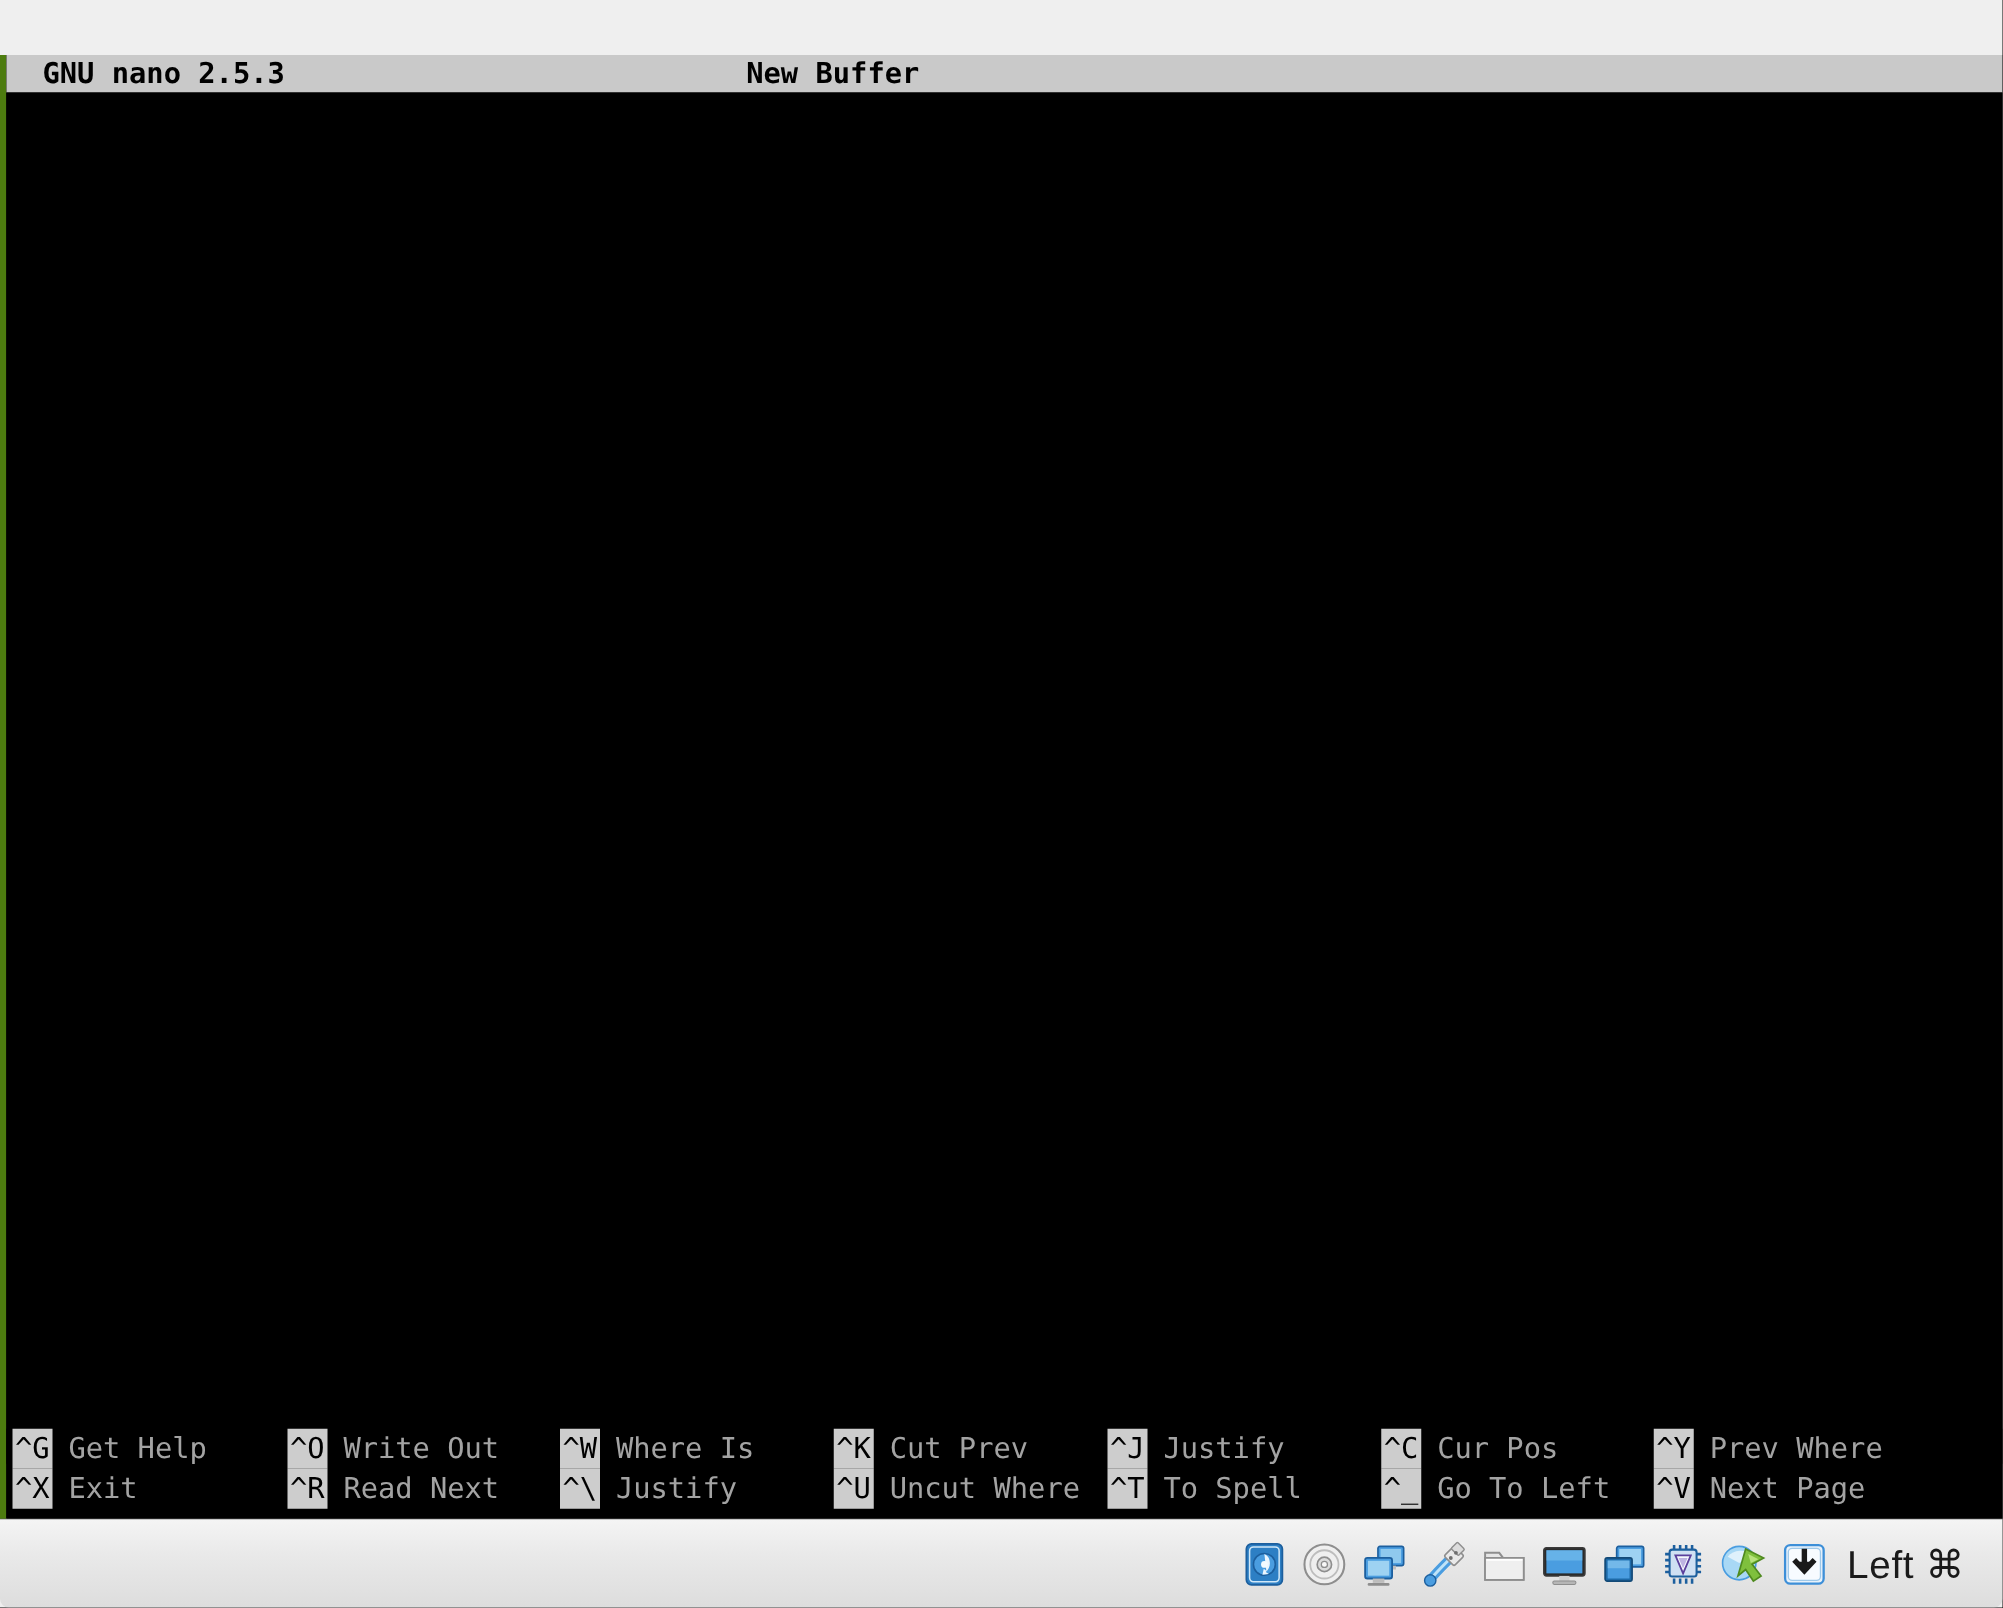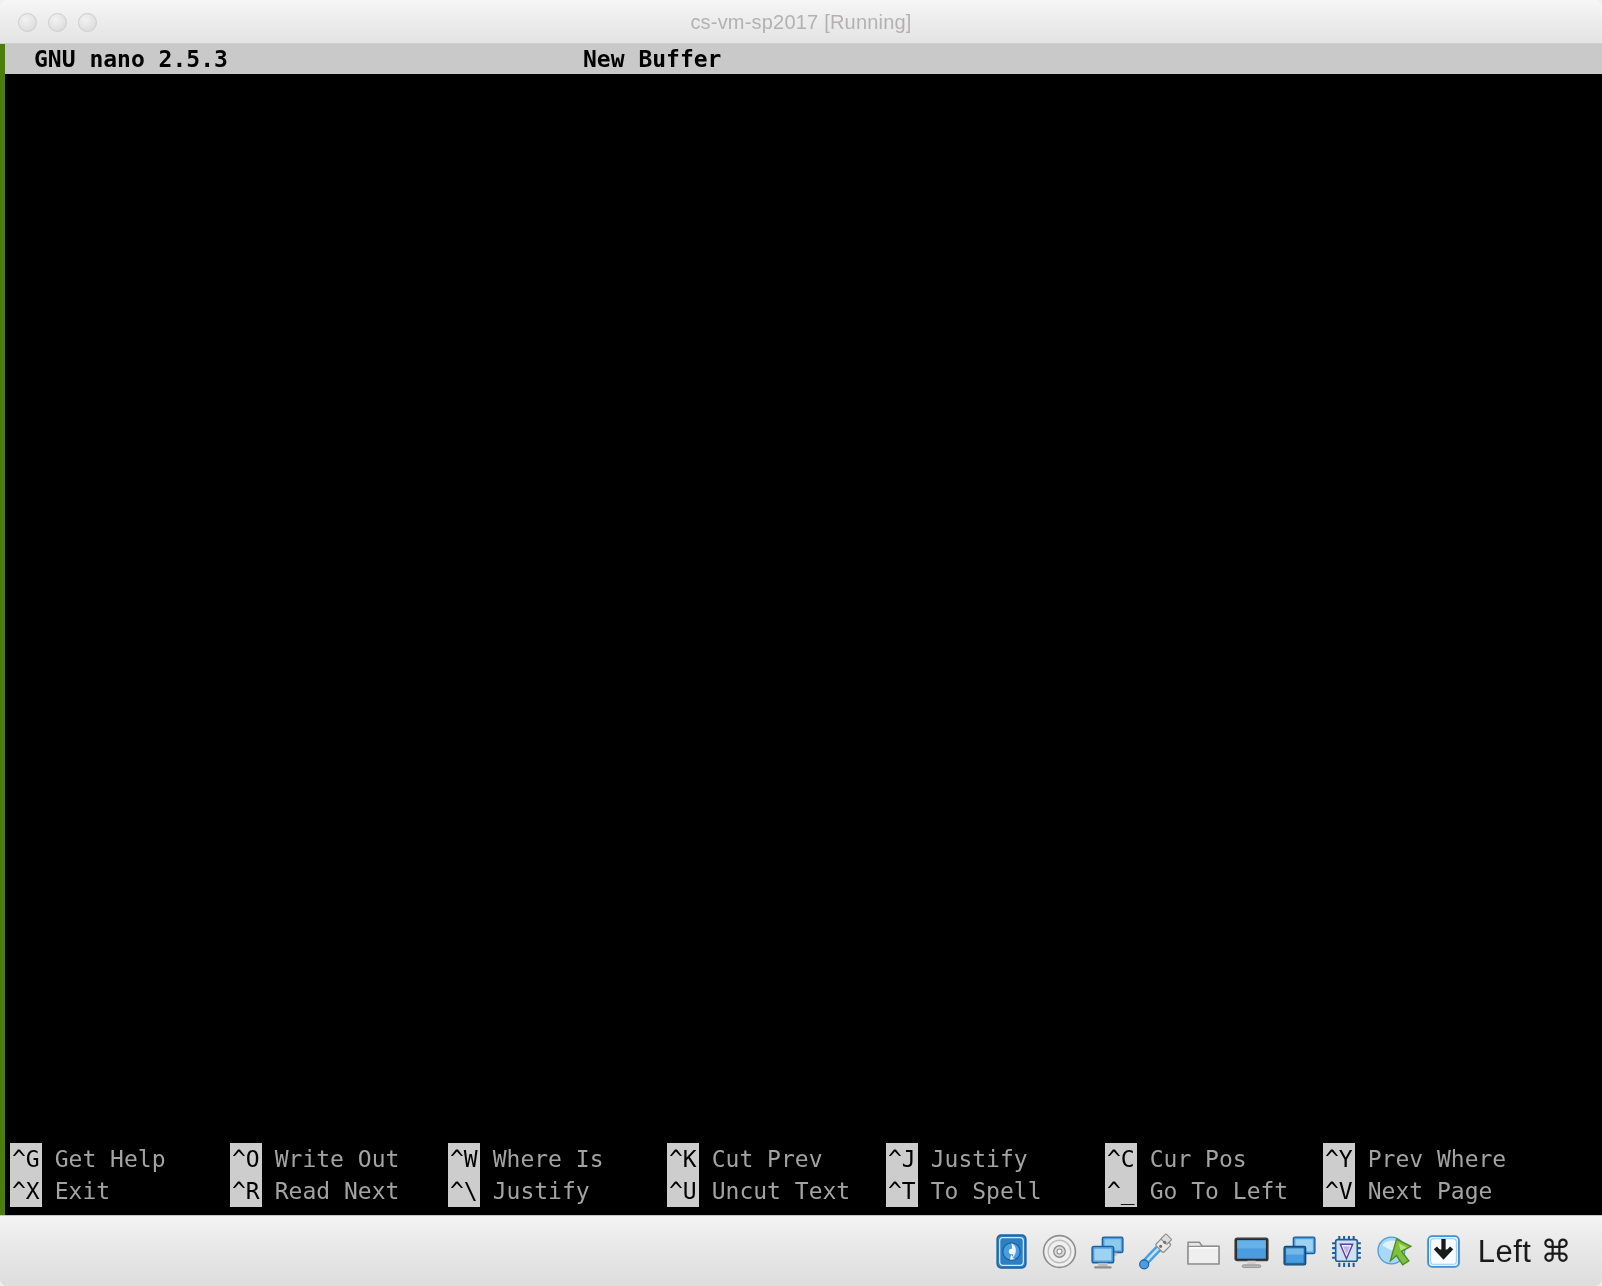--- a/index.html
+++ b/index.html
@@ -53,21 +53,21 @@
   #nano-titlebar {
     position:absolute; left:0; top:0; width:1597px; height:30px;
     background:#c9c9c9; color:#000;
     font-family:"DejaVu Sans Mono","Liberation Mono",monospace;
     font-size:23px; line-height:30px;
     font-weight:700;
     white-space:pre;
     overflow:hidden;
   }
   #nano-version { position:absolute; left:29px; top:0; }
-  #nano-buffer  { position:absolute; left:578px; top:0;text-align:center; }
+  #nano-buffer  { position:absolute; left:592px; top:0;text-align:center; }
 
   
   #nano-edit {
     position:absolute; left:0; top:30px; width:1597px; height:1097px;
     background:#000;
   }
 
   
   #nano-help {
     position:absolute; left:0; bottom:0; width:1597px; height:72px;
@@ -117,28 +117,20 @@
     font-family:"Liberation Sans", sans-serif;
     white-space:nowrap;
     letter-spacing:.5px;
   }
 </style>
 </head>
 <body>
 
 <div id="vm-window">
 
-  <div id="titlebar">
-    <div id="window-buttons">
-      <div class="win-btn"></div>
-      <div class="win-btn"></div>
-      <div class="win-btn"></div>
-    </div>
-    <div id="window-title">cs-vm-sp2017 [Running]</div>
-  </div>
 
   <div id="guest-screen">
 
     <div id="nano-titlebar">
       <span id="nano-version">GNU nano 2.5.3</span>
       <span id="nano-buffer">New Buffer</span>
     </div>
 
     <div id="nano-edit"></div>
 
@@ -149,21 +141,21 @@
           <div class="help-cell" style="left: 443px;"><span class="help-key">^W</span><span class="help-label">Where Is</span></div>
           <div class="help-cell" style="left: 662px;"><span class="help-key">^K</span><span class="help-label">Cut Prev</span></div>
           <div class="help-cell" style="left: 881px;"><span class="help-key">^J</span><span class="help-label">Justify</span></div>
           <div class="help-cell" style="left: 1100px;"><span class="help-key">^C</span><span class="help-label">Cur Pos</span></div>
           <div class="help-cell" style="left: 1318px;"><span class="help-key">^Y</span><span class="help-label">Prev Where</span></div>
         </div>
       <div class="help-row" id="help-row-1">
           <div class="help-cell" style="left: 5px;"><span class="help-key">^X</span><span class="help-label">Exit</span></div>
           <div class="help-cell" style="left: 225px;"><span class="help-key">^R</span><span class="help-label">Read Next</span></div>
           <div class="help-cell" style="left: 443px;"><span class="help-key">^\</span><span class="help-label">Justify</span></div>
-          <div class="help-cell" style="left: 662px;"><span class="help-key">^U</span><span class="help-label">Uncut Text</span></div>
+          <div class="help-cell" style="left: 662px;"><span class="help-key">^U</span><span class="help-label">Uncut Where</span></div>
           <div class="help-cell" style="left: 881px;"><span class="help-key">^T</span><span class="help-label">To Spell</span></div>
           <div class="help-cell" style="left: 1100px;"><span class="help-key">^_</span><span class="help-label">Go To Left</span></div>
           <div class="help-cell" style="left: 1318px;"><span class="help-key">^V</span><span class="help-label">Next Page</span></div>
         </div>
     </div>
 
   </div>
 
   <div id="vbox-statusbar">
     <div id="vbox-icons">

